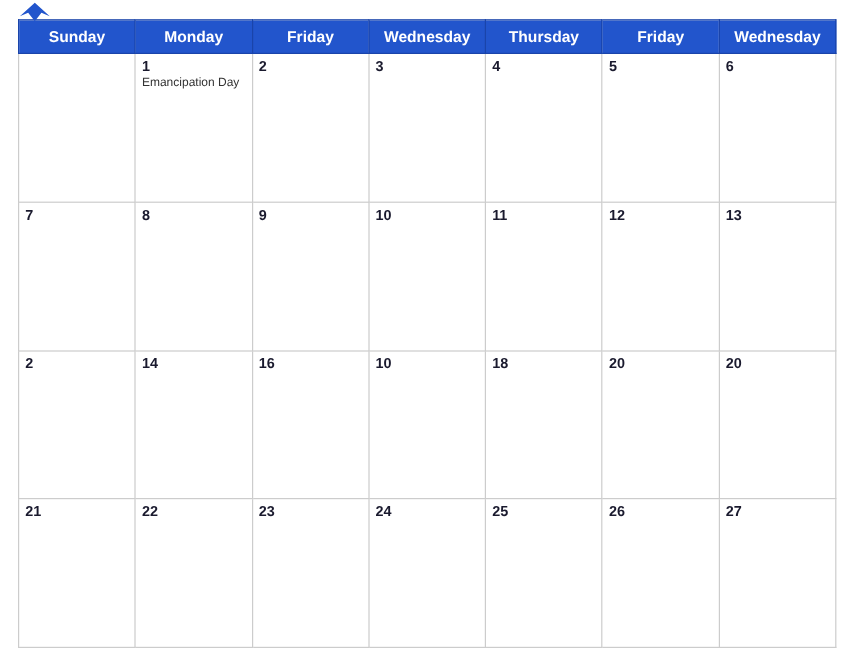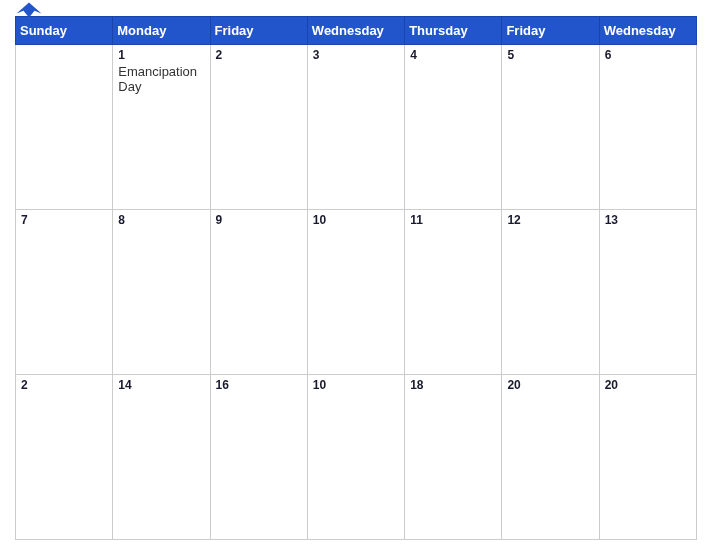--- a/index.html
+++ b/index.html
@@ -67,21 +67,21 @@
       border-collapse: collapse;
       flex: 1;
     }
 
     .calendar thead tr th {
       background-color: #2255cc;
       color: #fff;
       font-size: 13px;
       font-weight: bold;
       padding: 6px 4px;
-      text-align: left;
+      text-align: center;
       border: 1px solid #1a44aa;
     }
 
     .calendar tbody tr td {
       border: 1px solid #ccc;
       vertical-align: top;
       padding: 3px 5px;
       width: calc(100% / 7);
       height: 72px;
       background: #fff;
@@ -91,21 +91,21 @@
       background: #fff;
     }
 
     .day-number {
       font-size: 12px;
       font-weight: bold;
       color: #1a1a2e;
     }
 
     .day-event {
-      font-size: 13px;
+      font-size: 10px;
       color: #333;
       margin-top: 2px;
     }
   </style>
 </head>
 <body>
 
 <div class="header-area">
   <div class="logo">
     <svg class="logo-bird" viewBox="0 0 40 26" xmlns="http://www.w3.org/2000/svg">
@@ -192,14 +192,37 @@
         <td>
           <div class="day-number">18</div>
         </td>
         <td>
           <div class="day-number">20</div>
         </td>
         <td>
           <div class="day-number">20</div>
         </td>
       </tr>
+      <tr>
+        <td>
+          <div class="day-number">21</div>
+        </td>
+        <td>
+          <div class="day-number">22</div>
+        </td>
+        <td>
+          <div class="day-number">23</div>
+        </td>
+        <td>
+          <div class="day-number">24</div>
+        </td>
+        <td>
+          <div class="day-number">25</div>
+        </td>
+        <td>
+          <div class="day-number">26</div>
+        </td>
+        <td>
+          <div class="day-number">27</div>
+        </td>
+      </tr>
     </tbody>
 </table>
 
 </body></html>

